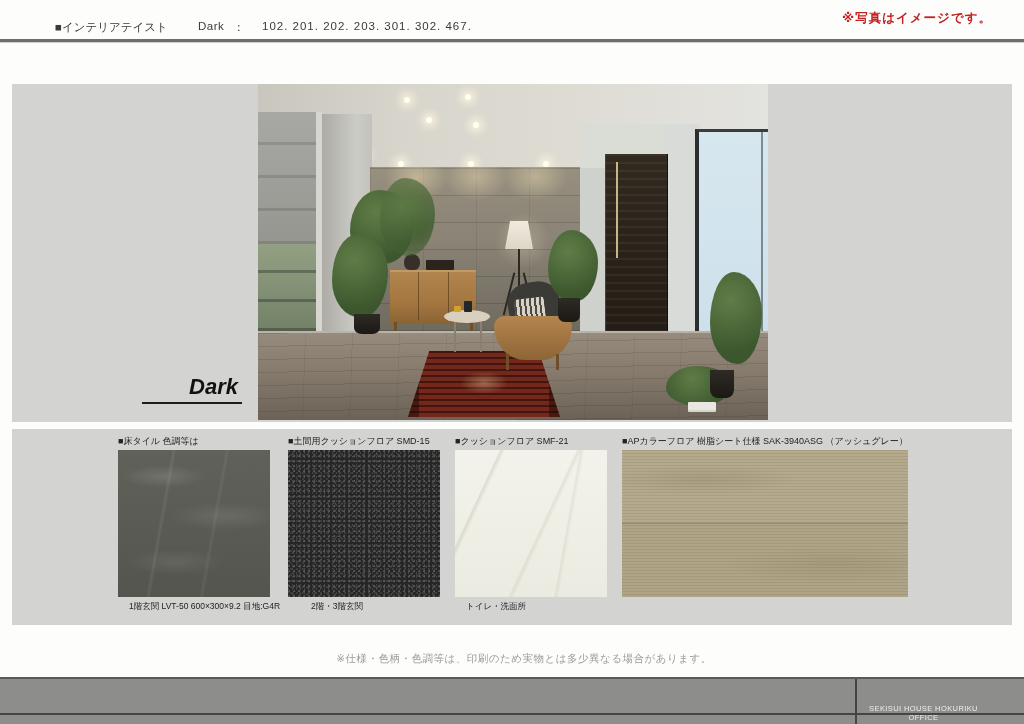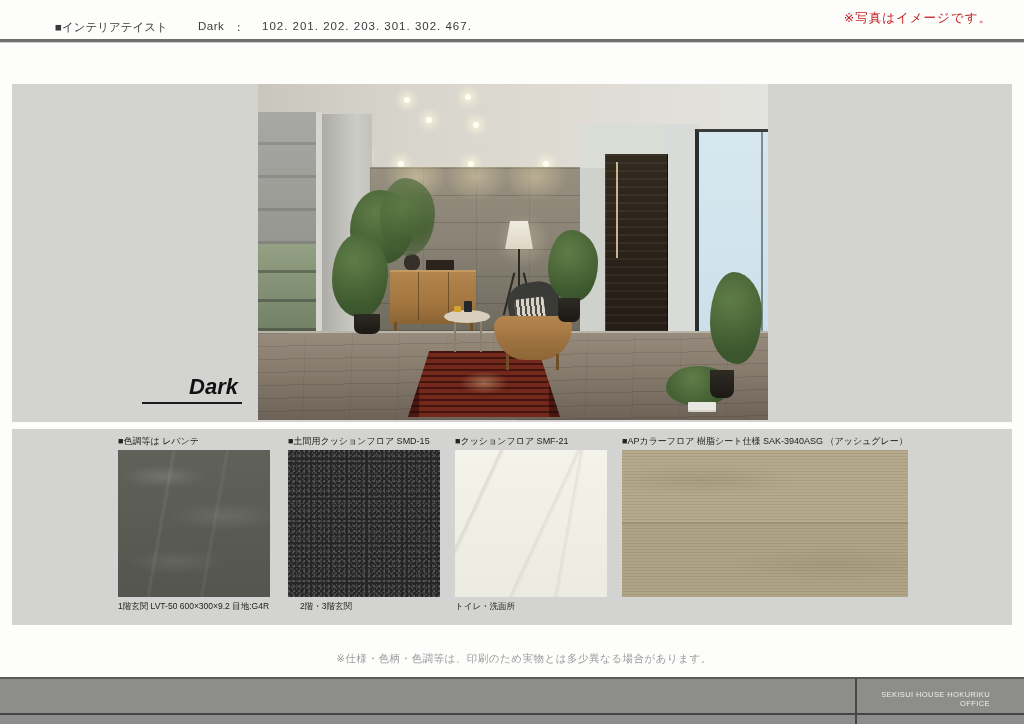--- a/index.html
+++ b/index.html
@@ -5,21 +5,21 @@
   html,body{margin:0;padding:0;background:#ffffff;}
   .page{position:relative;width:1024px;height:724px;background:#fdfdfc;overflow:hidden;
         font-family:"Liberation Sans","DejaVu Sans",sans-serif;color:#333;}
 
   
   .hdr-item{position:absolute;top:20px;font-size:11.5px;color:#3a3a3a;white-space:nowrap;}
   .hdr-section{left:55px;}
   .hdr-taste{left:198px;letter-spacing:.5px;}
   .hdr-colon{left:233px;}
   .hdr-numbers{left:262px;letter-spacing:1px;}
-  .photo-note{position:absolute;top:10px;right:32px;font-size:12.5px;font-weight:normal;
+  .photo-note{position:absolute;top:10px;right:32px;font-size:12.5px;font-weight:bold;
               color:#c32222;letter-spacing:1px;}
   .hdr-rule{position:absolute;left:0;top:39px;width:1024px;height:3px;background:#6f6f6f;
             border-bottom:1px solid #cfcfcf;}
 
   
   .panel{position:absolute;background:#d3d3d1;}
   .panel-photo{left:12px;top:84px;width:1000px;height:338px;}
   .panel-samples{left:12px;top:429px;width:1000px;height:196px;}
 
   
@@ -115,21 +115,21 @@
                          radial-gradient(circle at 65% 60%, #3f5a30 0%, transparent 70%),
                          #48623666;}
   .plant-solid{border-radius:46% 54% 48% 52%/55% 45% 55% 45%;
                background:radial-gradient(circle at 40% 30%, #5f7d47, #3c562d 75%);}
   .pot{background:linear-gradient(180deg,#2e2a24,#1c1915);border-radius:0 0 30% 30%;}
   .books{left:430px;top:318px;width:28px;height:8px;background:#e9e7e1;border-radius:1px;
          box-shadow:0 2px 0 #d8d5cd;}
 
   
   .sample-label{position:absolute;top:6px;font-size:9px;color:#222;white-space:nowrap;}
-  .sample-caption{position:absolute;top:172px;font-size:8.5px;color:#222;white-space:nowrap;}
+  .sample-caption{position:absolute;top:172px;font-size:8.5px;color:#222;white-space:nowrap;margin-left:11px;}
   .swatch{position:absolute;top:21px;height:147px;}
   .swatch-stone{left:106px;width:152px;
     background-color:#5c5e55;
     background-image:
       radial-gradient(ellipse 60px 16px at 30% 18%, rgba(255,255,255,.12), transparent 70%),
       radial-gradient(ellipse 80px 20px at 70% 45%, rgba(255,255,255,.09), transparent 70%),
       radial-gradient(ellipse 70px 18px at 38% 76%, rgba(255,255,255,.08), transparent 70%),
       linear-gradient(100deg, transparent 30%, rgba(255,255,255,.07) 31.5%, transparent 33%,
                       transparent 60%, rgba(255,255,255,.06) 61.5%, transparent 63%),
       linear-gradient(180deg,#60625a,#53554e);}
@@ -156,21 +156,21 @@
       repeating-linear-gradient(180deg, rgba(118,106,80,.20) 0 1px, transparent 1px 3px),
       linear-gradient(180deg,#b6aa8e 0 49%,#9a8e73 49.6% 50.2%,#b0a487 50.4% 100%);}
 
   
   .footnote{position:absolute;left:12px;top:652px;width:1024px;text-align:center;
             font-size:10.5px;color:#9b9b9b;letter-spacing:.5px;}
   .footer{position:absolute;left:0;top:677px;width:1024px;height:47px;background:#8d8d8b;
           border-top:2px solid #5a5a58;box-sizing:border-box;}
   .footer-hline{position:absolute;left:0;top:34px;width:1024px;height:2px;background:#454545;}
   .footer-vline{position:absolute;left:855px;top:0;width:2px;height:47px;background:#454545;}
-  .footer-office{position:absolute;left:857px;top:11px;width:133px;text-align:right;
+  .footer-office{position:absolute;left:857px;top:25px;width:133px;text-align:center;
                  font-size:7.5px;letter-spacing:.4px;color:#ededea;}
 </style>
 </head>
 <body>
 
 <div class="page">
 
   <div class="hdr-item hdr-section">■インテリアテイスト</div>
   <div class="hdr-item hdr-taste">Dark</div>
   <div class="hdr-item hdr-colon">：</div>
@@ -243,21 +243,21 @@
       <div class="ph plant-solid" style="left:290px;top:146px;width:50px;height:72px"></div>
       <div class="ph pot" style="left:300px;top:214px;width:22px;height:24px"></div>
       <div class="ph plant-solid" style="left:452px;top:188px;width:52px;height:92px"></div>
       <div class="ph plant-solid" style="left:408px;top:282px;width:66px;height:40px"></div>
       <div class="ph pot" style="left:452px;top:286px;width:24px;height:28px"></div>
       <div class="ph books"></div>
     </div>
   </div>
 
   <div class="panel panel-samples">
-    <div class="sample-label" style="left:106px">■色調等は レバンテ</div>
+    <div class="sample-label" style="left:106px">■床タイル 色調等は</div>
     <div class="sample-label" style="left:276px">■土間用クッションフロア SMD-15</div>
     <div class="sample-label" style="left:443px">■クッションフロア SMF-21</div>
     <div class="sample-label" style="left:610px">■APカラーフロア 樹脂シート仕様 SAK-3940ASG （アッシュグレー）</div>
 
     <div class="swatch swatch-stone"></div>
     <div class="swatch swatch-speckle"></div>
     <div class="swatch swatch-marble"></div>
     <div class="swatch swatch-wood"></div>
 
     <div class="sample-caption" style="left:106px">1階玄関 LVT-50 600×300×9.2 目地:G4R</div>

